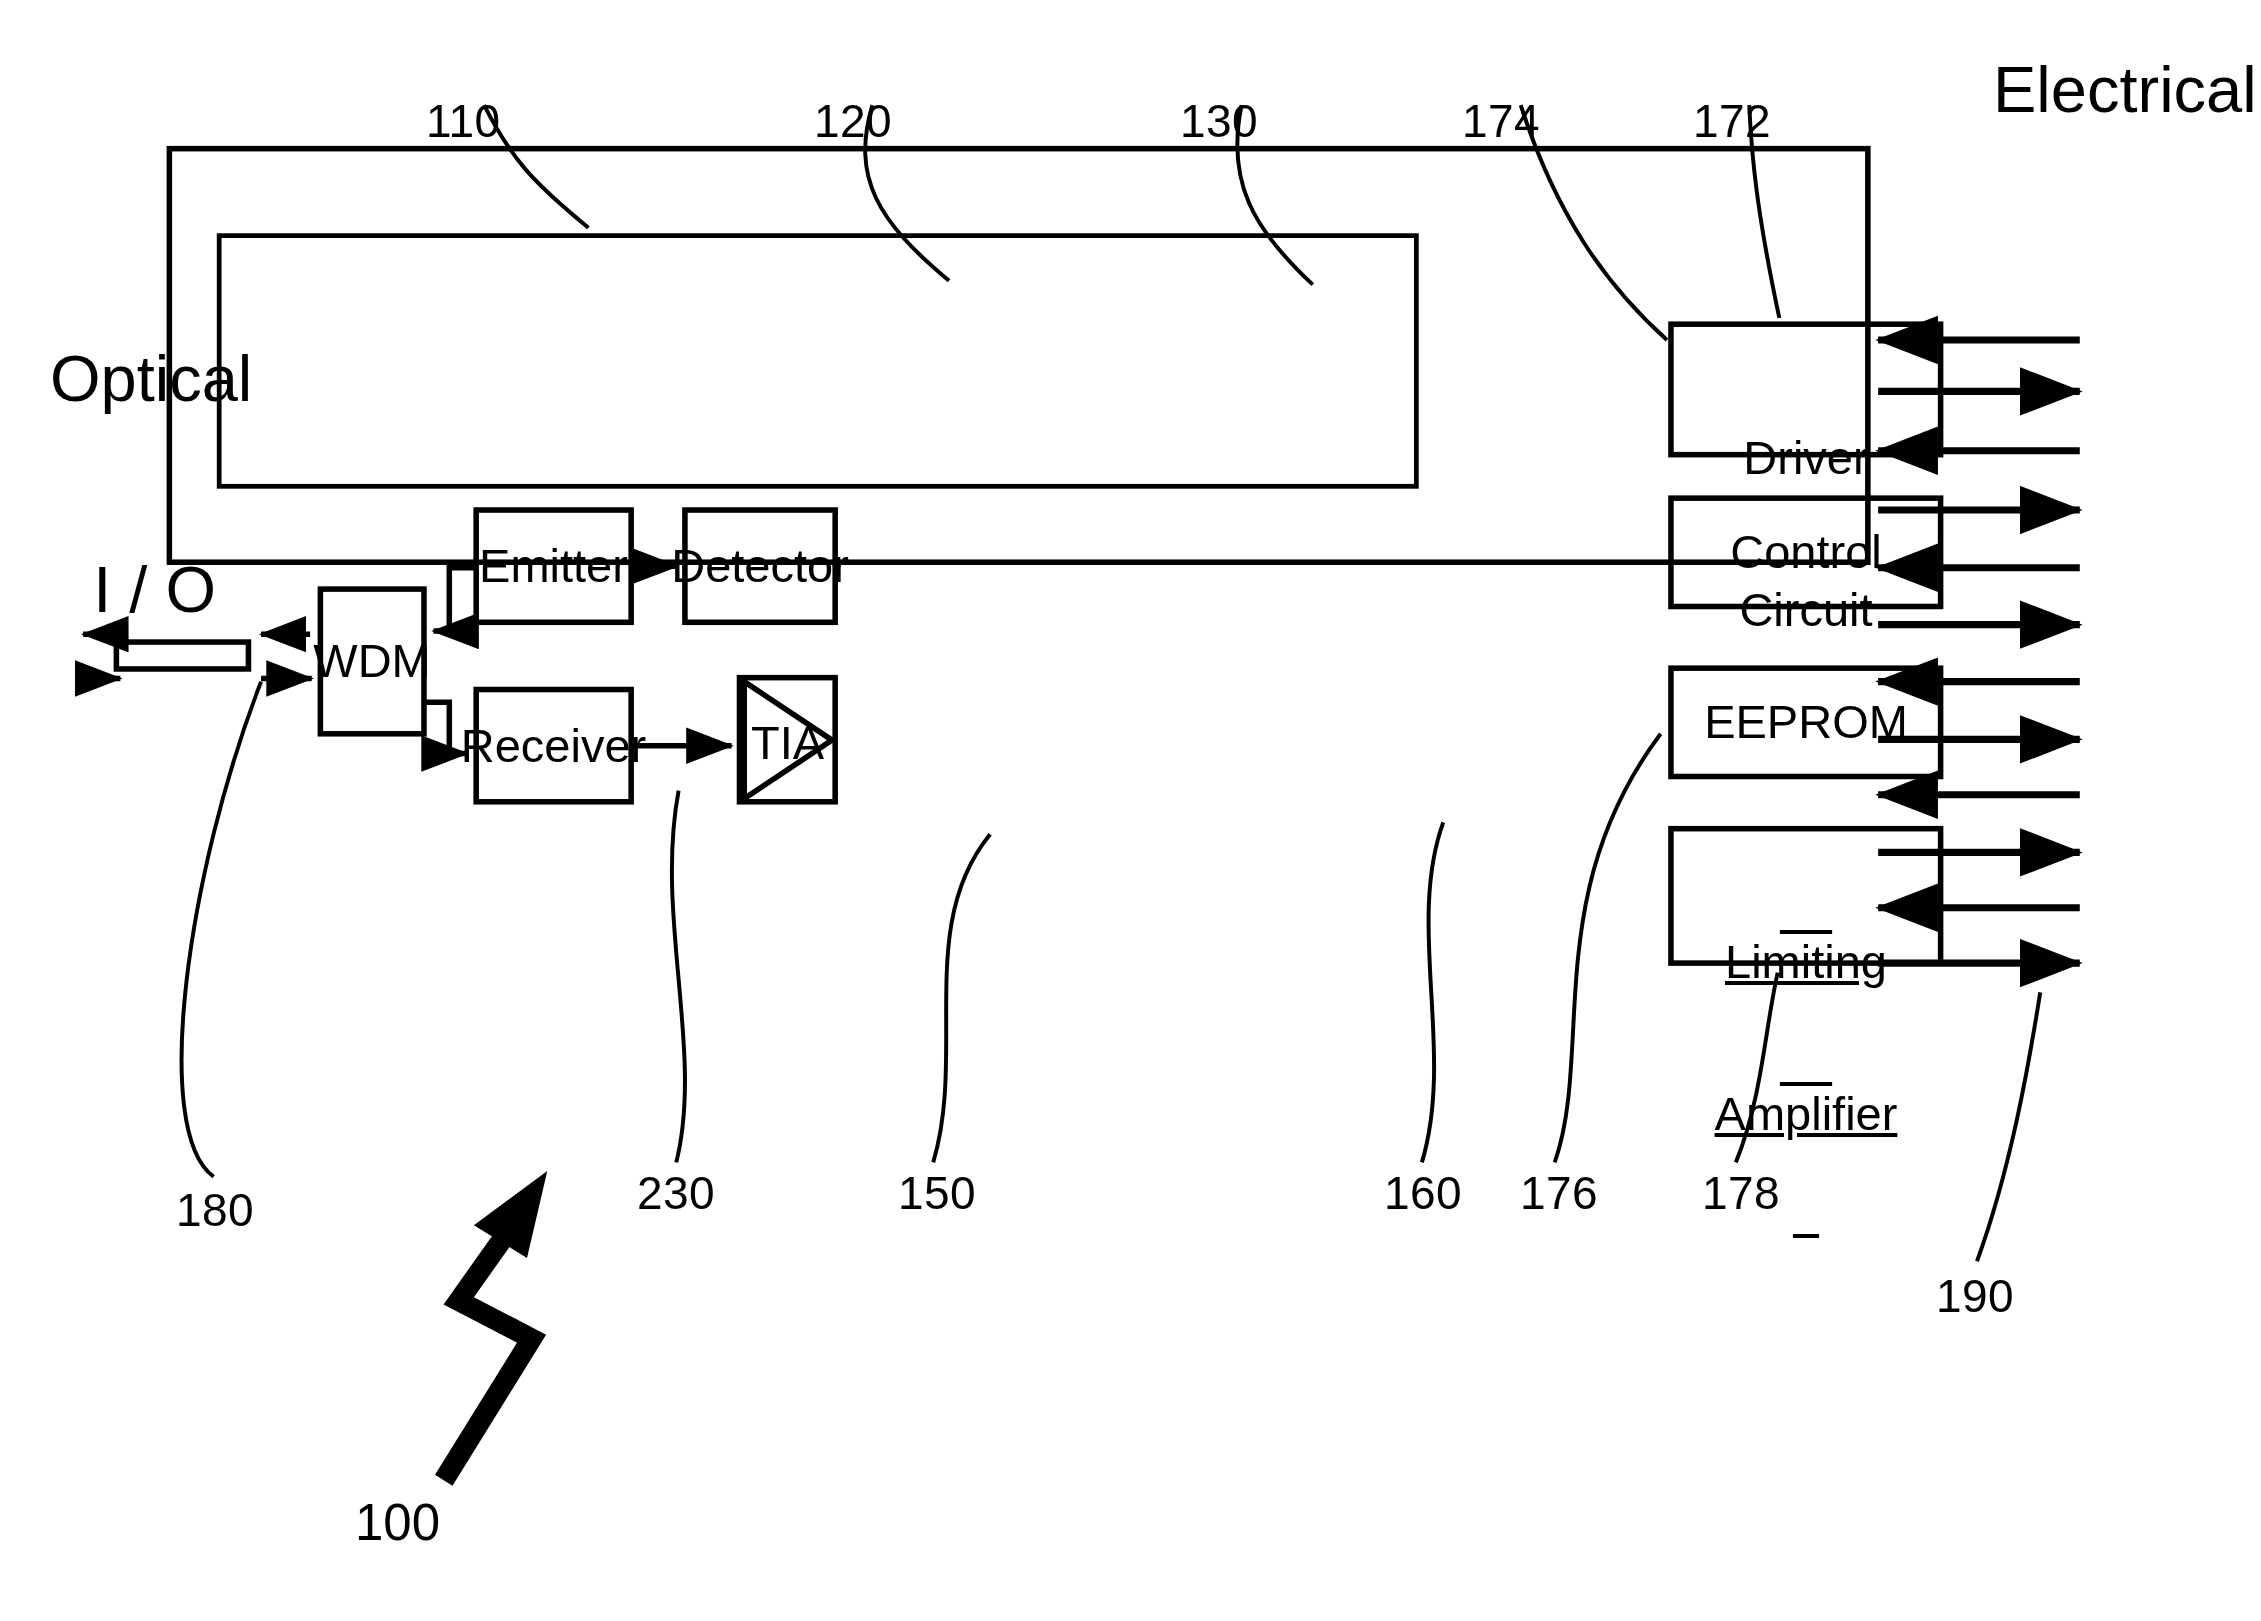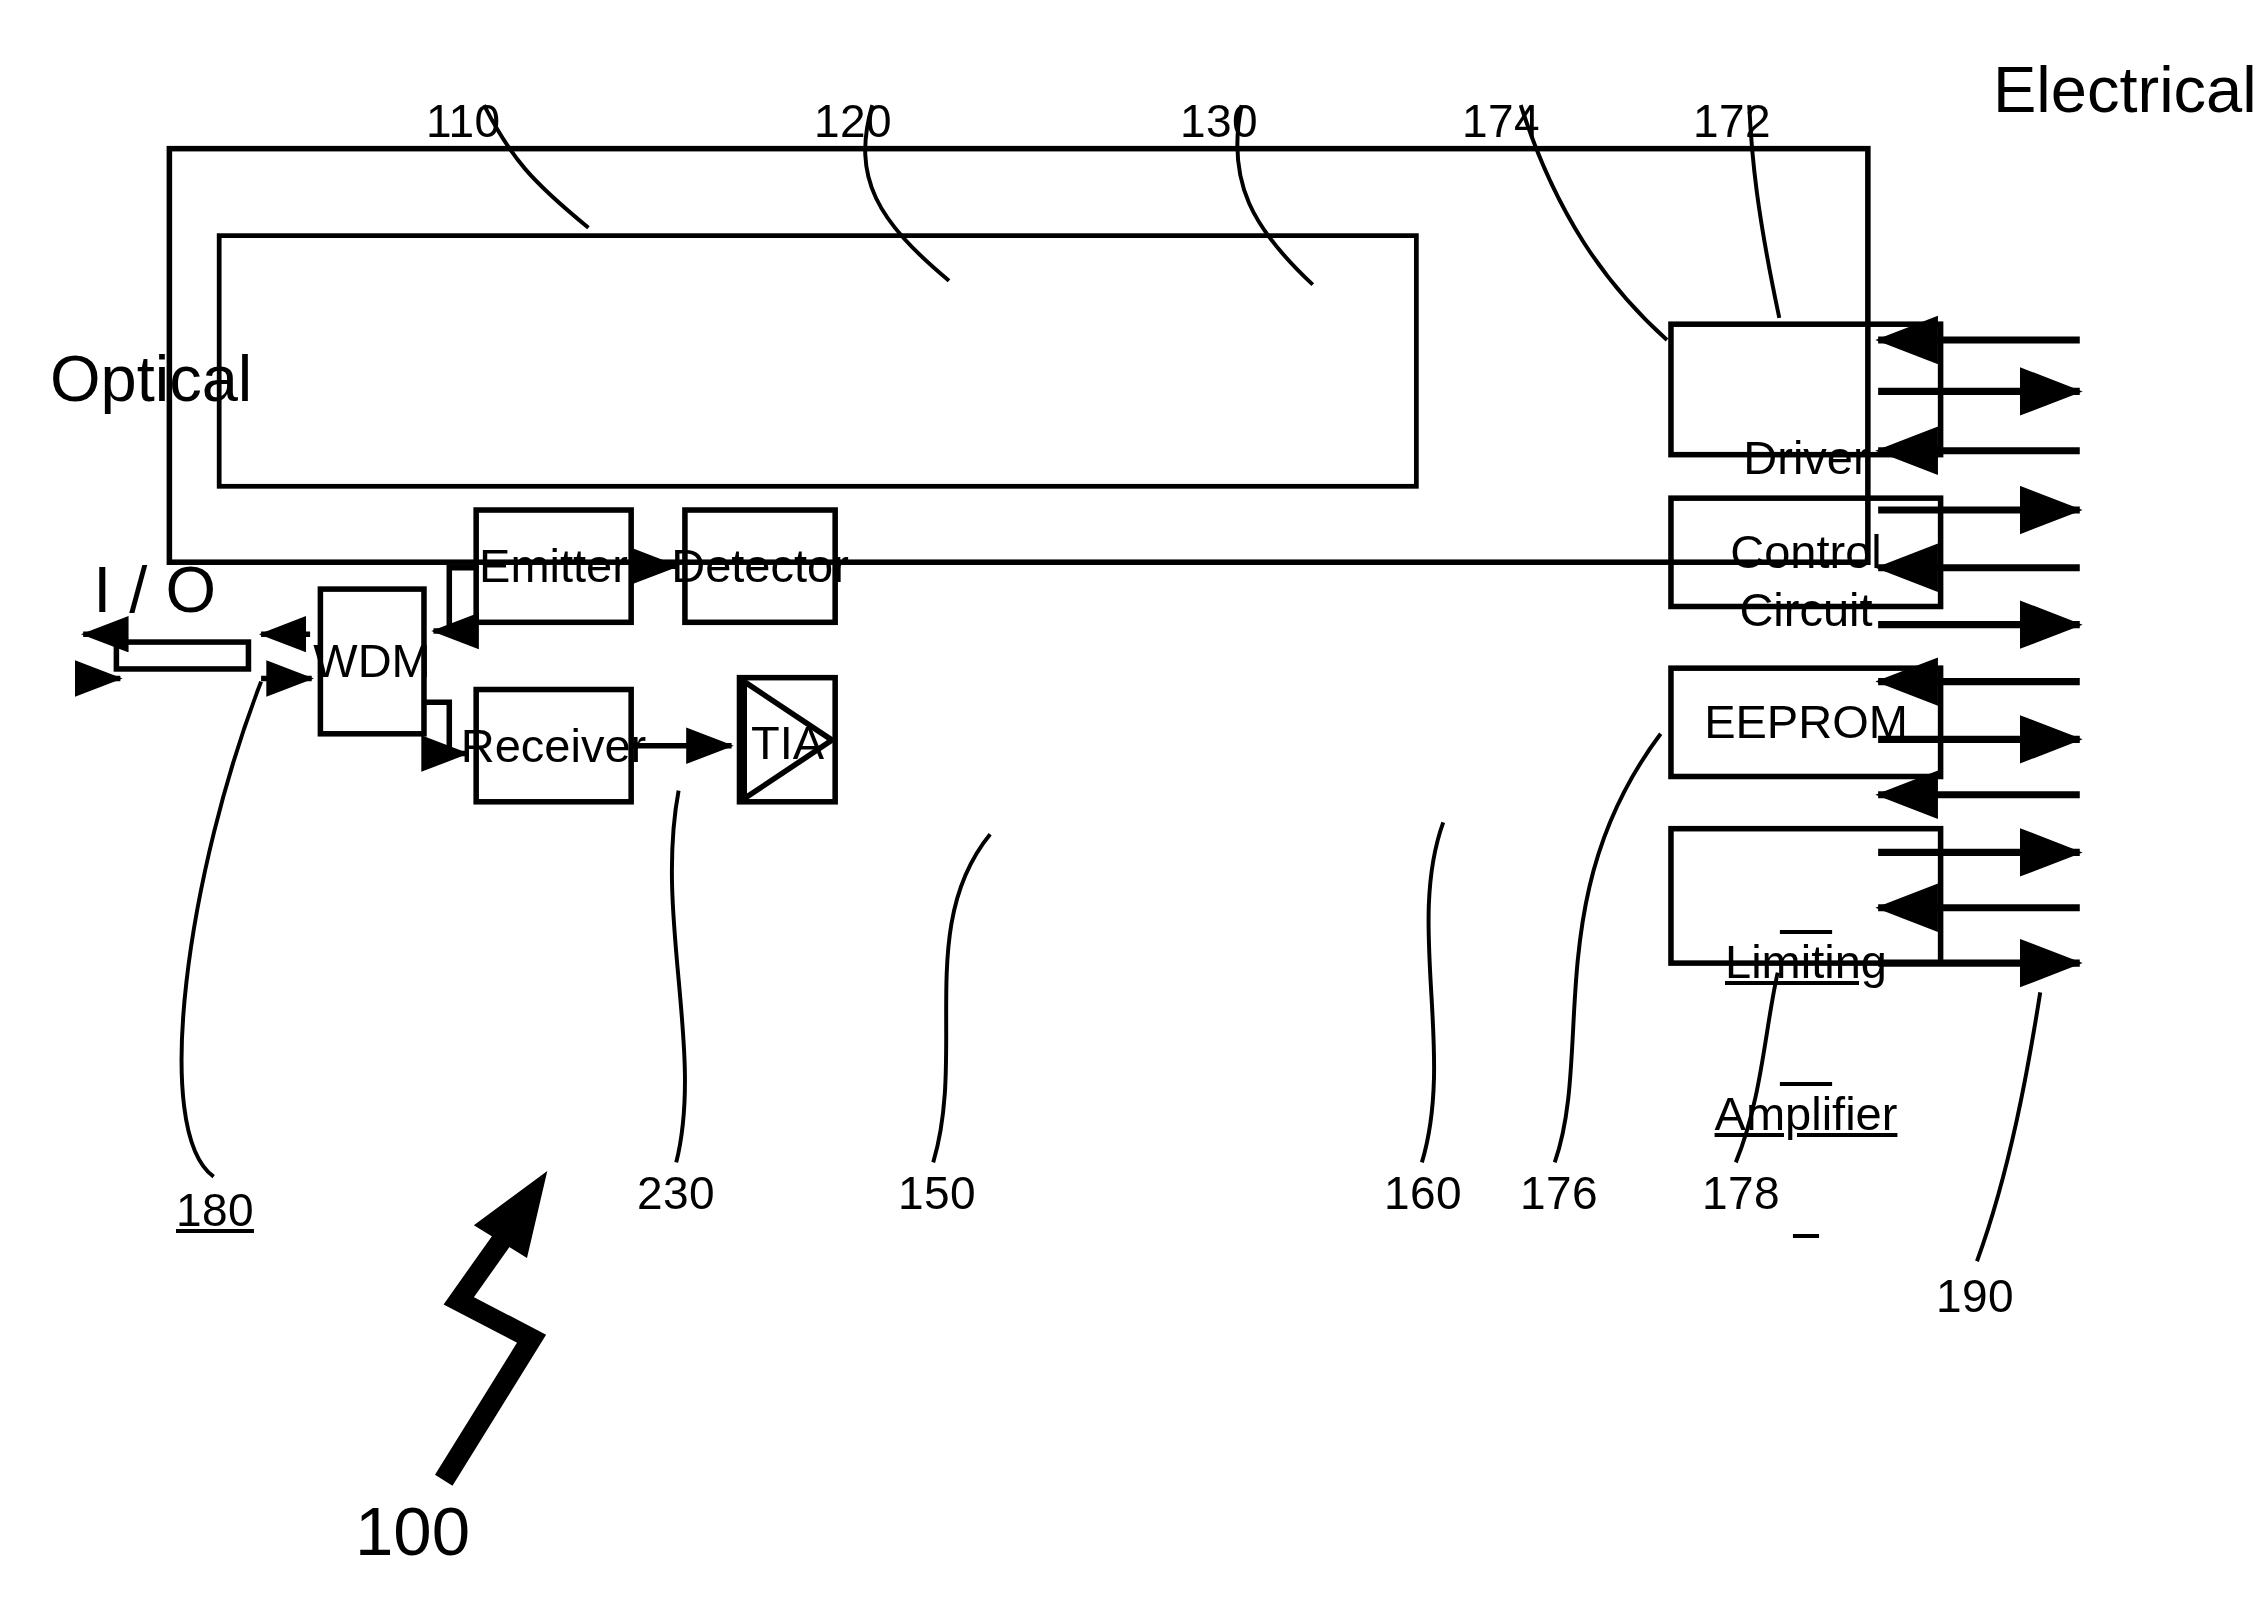--- a/index.html
+++ b/index.html
@@ -34,21 +34,21 @@
     letter-spacing: 0.4px;
   }
   .boxtext {
     font-size: 47px;
     text-align: center;
   }
   .bigtext {
     font-size: 65px;
   }
   .hundred {
-    font-size: 69px;
+    font-size: 51px;
   }
   .center-xy {
     display: flex;
     align-items: center;
     justify-content: center;
     text-align: center;
   }
 </style>
 </head>
 <body>
@@ -225,21 +225,21 @@
     <div>Limiting</div>
     <div>Amplifier</div>
   </div>
 
   <div class="lbl ref" style="left:426px; top:97px;">110</div>
   <div class="lbl ref" style="left:814px; top:97px;">120</div>
   <div class="lbl ref" style="left:1180px; top:97px;">130</div>
   <div class="lbl ref" style="left:1462px; top:97px;">174</div>
   <div class="lbl ref" style="left:1693px; top:97px;">172</div>
 
-  <div class="lbl ref" style="left:176px; top:1186px;text-decoration:underline;">180</div>
+  <div class="lbl ref" style="left:176px; top:1186px;">180</div>
   <div class="lbl ref" style="left:637px; top:1169px;">230</div>
   <div class="lbl ref" style="left:898px; top:1169px;">150</div>
   <div class="lbl ref" style="left:1384px; top:1169px;">160</div>
   <div class="lbl ref" style="left:1520px; top:1169px;">176</div>
   <div class="lbl ref" style="left:1702px; top:1169px;">178</div>
   <div class="lbl ref" style="left:1936px; top:1272px;">190</div>
 
   <div class="lbl hundred" style="left:355px; top:1495px;">100</div>
 
 </div>

